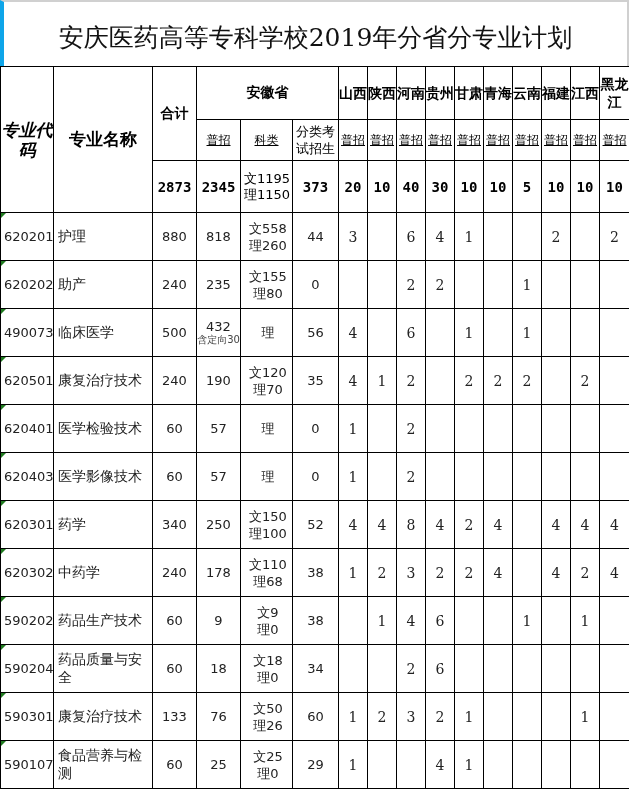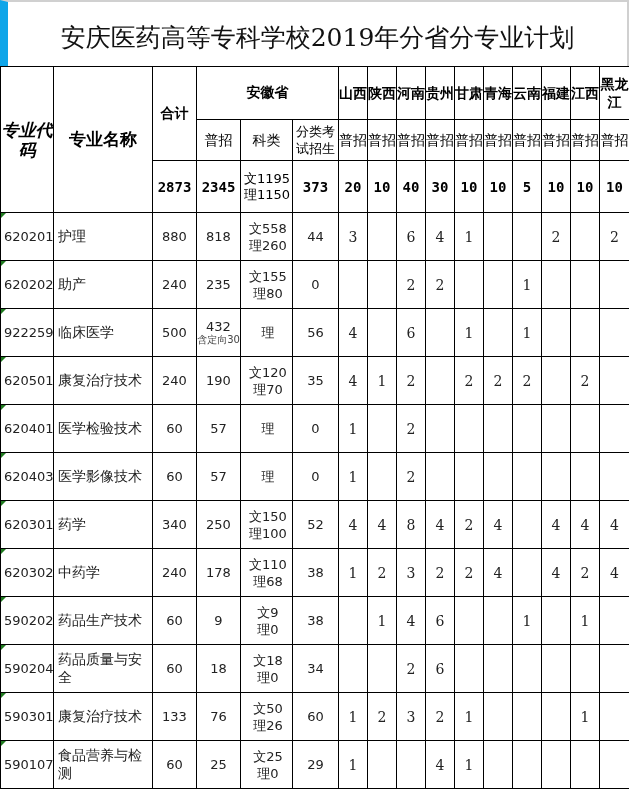--- a/index.html
+++ b/index.html
@@ -2,37 +2,37 @@
 <html><head>
 <meta charset="utf-8">
 <style>
   * { box-sizing: border-box; margin: 0; padding: 0; }
   html, body { width: 629px; height: 789px; background: #ffffff; overflow: hidden; }
   body { font-family: "DejaVu Sans", sans-serif; color: #000; position: relative; }
   .title {
     position: absolute; left: 0; top: 0; width: 629px; height: 66px;
     font-family: "DejaVu Serif", serif; font-size: 25px; text-align: center;
     line-height: 72px; letter-spacing: 0px; color: #111;
-    border-top: 2px solid #d0d0d0; border-left: 8px solid #0ea5e9; border-right: 2px solid #d0d0d0;
+    border-top: 2px solid #d0d0d0; border-left: 4px solid #0ea5e9; border-right: 2px solid #d0d0d0;
   }
   table {
     position: absolute; left: 0; top: 66px;
     border-collapse: collapse; table-layout: fixed;
     width: 629px;
   }
   td, th {
     border: 1.5px solid #000; text-align: center; vertical-align: middle;
     font-size: 13px; font-weight: normal; padding: 0; overflow: hidden;
   }
   th { font-weight: bold; }
   .h-big { font-size: 17px; line-height: 20px; font-style: italic; }
   .h-name { font-size: 17px; text-align: center; }
   .h-total { font-size: 14px; }
   .h-prov { font-size: 14px; line-height: 18px; }
-  .sub { font-size: 14px; line-height: 18px; font-weight: normal; }
+  .sub { font-size: 12px; line-height: 18px; font-weight: normal; text-decoration: underline; }
   .sub-sm { font-size: 13px; line-height: 17px; font-weight: normal; }
   .sumrow td { font-weight: bold; font-size: 14px; font-family: "DejaVu Sans Mono", monospace; }
   .sumrow td.kelei { font-weight: normal; font-family: "DejaVu Sans", sans-serif; font-size: 13px; text-align: left; padding-left: 3px; line-height: 16px; }
   .row td { height: 48px; font-family: "DejaVu Sans", sans-serif; font-size: 13px; color: #222; }
   .row td.code { text-align: left; padding-left: 3px; font-size: 13px; position: relative; }
   .row td.code::before {
     content: ""; position: absolute; left: 0; top: 0;
     border-top: 5px solid #1f7a1f; border-right: 5px solid transparent;
   }
   .row td.name { text-align: left; padding-left: 4px; font-size: 14px; }
@@ -162,21 +162,21 @@
     <td class="prov">2</td>
     <td class="prov"></td>
     <td class="prov"></td>
     <td class="prov">1</td>
     <td class="prov"></td>
     <td class="prov"></td>
     <td class="prov"></td>
   </tr>
 
   <tr class="row">
-    <td class="code">922259</td>
+    <td class="code">490073</td>
     <td class="name">临床医学</td>
     <td>500</td>
     <td>
           <span class="putong-main">432</span>
           <span class="putong-note">含定向30</span>
         </td>
     <td class="kelei">
           <span style="display:block">理</span>
           <span style="display:block"></span>
         </td>

